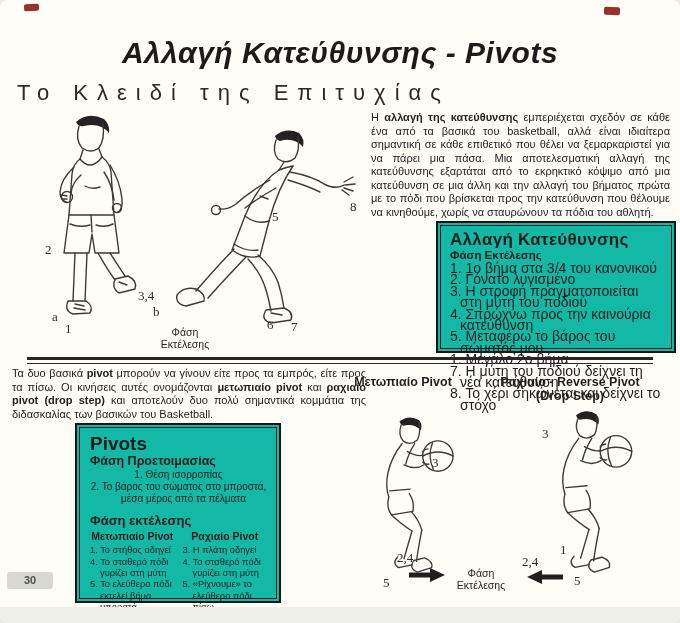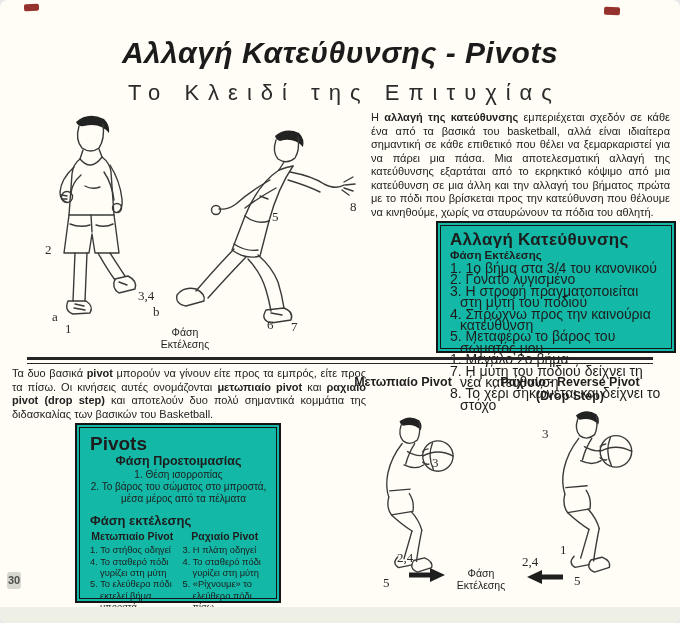--- a/index.html
+++ b/index.html
@@ -6,21 +6,21 @@
   .page{
     position:relative;width:680px;height:623px;overflow:hidden;
     background:#fffdf5;color:#1d1d1d;
     font-family:"Liberation Sans",sans-serif;
     border-radius:8px;
   }
   .abs{position:absolute;}
   
   .title{left:0;right:0;top:36px;text-align:center;font-size:30px;font-weight:bold;
     font-style:italic;letter-spacing:.5px;color:#1b1b1b;}
-  .subtitle{left:0;right:0;top:80px;text-align:center;font-size:22px;font-weight:normal;
+  .subtitle{left:8px;right:0;top:80px;font-size:22px;font-weight:normal;
     letter-spacing:9px;text-indent:9px;color:#2b2b2b;}
   
   .mark{background:#8a1c17;border-radius:2px;opacity:.9;}
   .mark-tl{left:24px;top:4px;width:15px;height:7px;transform:rotate(-3deg);}
   .mark-tr{left:604px;top:7px;width:16px;height:8px;transform:rotate(2deg);}
   
   .para{font-size:11px;line-height:13.5px;text-align:justify;color:#222;}
   .intro{left:371px;top:111px;width:299px;}
   .pivpara{left:12px;top:367px;width:354px;}
   .para b{font-weight:bold;}
@@ -29,42 +29,42 @@
   .dbox-inner{border:1px solid #141414;box-sizing:border-box;height:100%;}
   .box-direction{left:424px;top:221px;width:240px;height:132px;}
   .box-direction .dbox-inner{padding:4px 8px 3px 9px;}
   .box-title{font-size:17px;font-weight:bold;letter-spacing:.3px;line-height:19px;}
   .box-sub{font-size:11.5px;font-weight:bold;line-height:13px;margin-bottom:1px;}
   .box-list{font-size:14px;line-height:11.4px;}
   .ln{padding-left:10px;text-indent:-10px;}
   .box-pivots{left:63px;top:423px;width:206px;height:180px;}
   .box-pivots .dbox-inner{padding:6px 9px 4px 10px;}
   .pivots-title{font-size:19px;font-weight:bold;line-height:20px;}
-  .prep-head{font-size:12.5px;font-weight:bold;line-height:15px;text-align:center;}
+  .prep-head{font-size:12.5px;font-weight:bold;line-height:15px;}
   .prep-list{font-size:10px;line-height:11.8px;text-align:center;}
   .exec-head{font-size:13px;font-weight:bold;line-height:15px;margin-top:9px;margin-bottom:2px;}
   .cols{display:flex;gap:8px;}
   .col{flex:1;}
   .col-head{font-size:10.5px;font-weight:bold;text-align:center;margin-bottom:3px;}
   .col-list{font-size:9.3px;line-height:11.3px;}
   
   .hrule{left:27px;top:357px;width:626px;height:3px;
     border-top:3px solid #262626;border-bottom:1.5px solid #262626;}
   
   .fig-label{font-size:12.5px;font-weight:bold;text-align:center;line-height:14px;color:#1e1e1e;}
   .label-left{left:348px;top:375px;width:110px;}
   .label-right{left:500px;top:375px;width:140px;}
   .caption{font-size:10.5px;line-height:12px;text-align:center;color:#222;}
   .cap-top{left:152px;top:326px;width:66px;}
   .cap-bottom{left:442px;top:567px;width:78px;}
   .ann{font-family:"Liberation Serif",serif;font-size:13px;color:#2a2a2a;line-height:13px;}
   
   .arrow{width:36px;height:14px;}
   
-  .tab{left:7px;top:572px;width:14px;height:17px;background:#d7d8d0;border-radius:3px;
+  .tab{left:7px;top:572px;width:46px;height:17px;background:#d7d8d0;border-radius:3px;
     color:#4d4f4a;font-size:11px;font-weight:bold;text-align:center;line-height:17px;}
   .band{left:0;top:607px;width:680px;height:16px;background:#eef0e6;}
   svg{display:block;}
 </style>
 </head>
 <body>
 
 <div class="page">
 
   <div class="abs mark mark-tl"></div>

